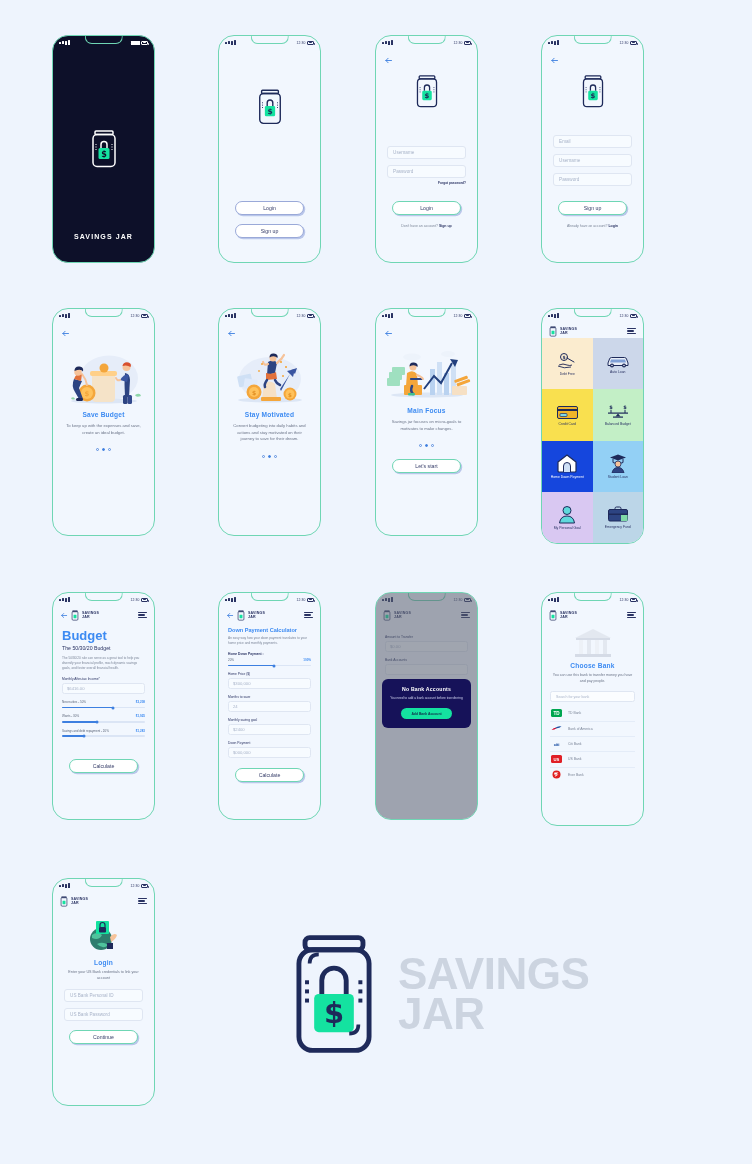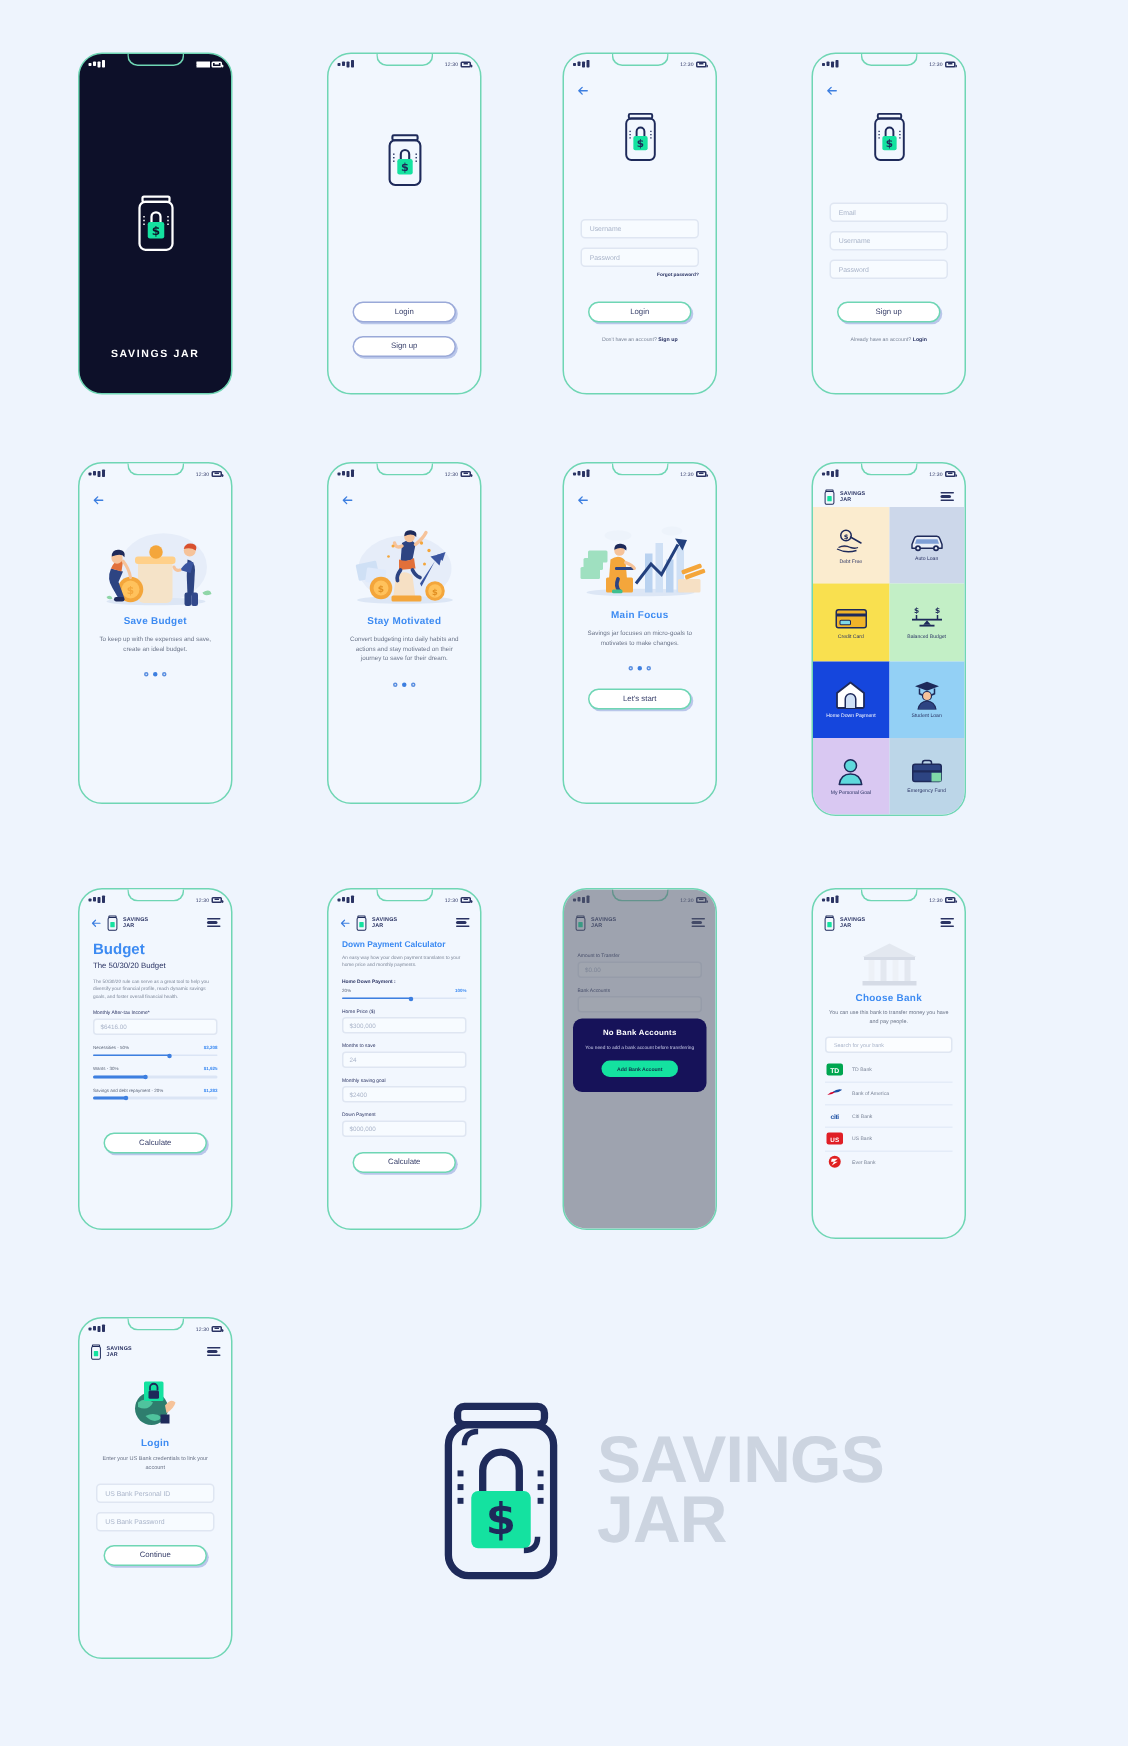--- a/index.html
+++ b/index.html
@@ -100,21 +100,21 @@
   .hamb span:nth-child(2){width:7px} .hamb span:nth-child(3){width:9px}
 
   
   .gridmenu { position:absolute; top:29px; left:0; right:0; bottom:0;
     display:grid; grid-template-columns:1fr 1fr; grid-template-rows:repeat(4,1fr); }
   .cell { display:flex; flex-direction:column; align-items:center; justify-content:center; gap:2px; cursor:pointer;}
   .cell-label { font-size:3.4px; color:#2a3363; text-align:center; line-height:1.25; }
   .cell.inv .cell-label { color:#fff; }
 
   
-  .pgtitle { font-size:10px; color:#3d8bf2; font-weight:bold; padding:0 9px; margin-top:3px;}
+  .pgtitle { font-size:13px; color:#3d8bf2; font-weight:bold; padding:0 9px; margin-top:3px;}
   .pgsub { font-size:5.2px; color:#2a3363; padding:0 9px; margin-top:2px;}
   .pgbody { font-size:3.2px; color:#7c8699; padding:0 9px; line-height:1.6; margin-top:5px;}
   .flabel { font-size:3.3px; color:#2a3363; padding:0 9px; margin-top:6px; margin-bottom:2px;}
   .ffield { margin:0 9px 0; height:11px; border:.8px solid #dfe6f2; border-radius:2.5px;
             background:#f7fbff; display:flex; align-items:center; padding:0 4px;
             font-size:4.2px; color:#a9b4c9;}
   .srow { padding:0 9px; margin-top:6px; }
   .srow-top { display:flex; justify-content:space-between; font-size:3px; color:#5a6478; }
   .srow-top b { color:#3d8bf2; }
   .track { height:1.6px; background:#dbe5f5; border-radius:2px; margin-top:2.5px; position:relative;}

